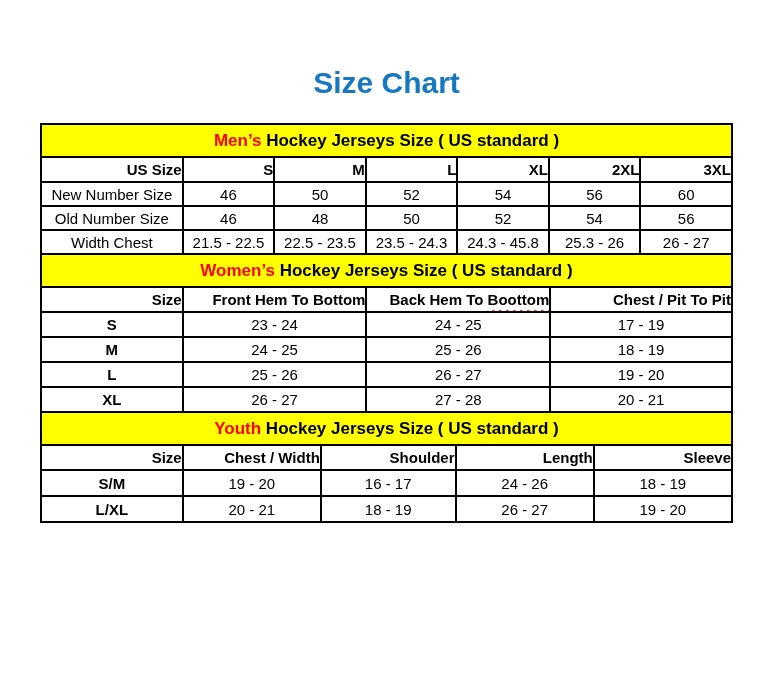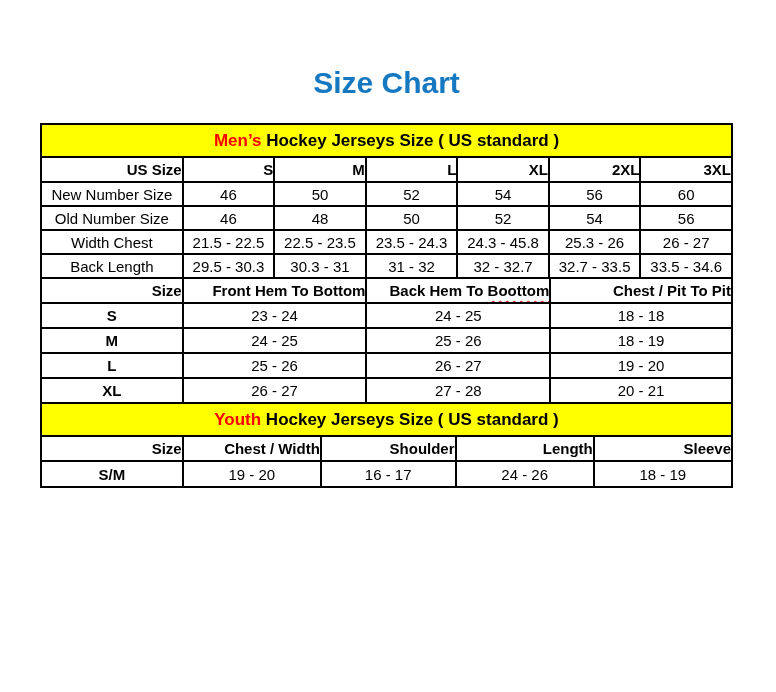--- a/index.html
+++ b/index.html
@@ -102,52 +102,46 @@
           </tr>
           <tr>
             <td class="rowlabel">Width Chest</td>
             <td>21.5 - 22.5</td>
             <td>22.5 - 23.5</td>
             <td>23.5 - 24.3</td>
             <td>24.3 - 45.8</td>
             <td>25.3 - 26</td>
             <td>26 - 27</td>
           </tr>
-          <tr>
-            <td class="rowlabel">Back Length</td>
-            <td>29.5 - 30.3</td>
-            <td>30.3 - 31</td>
-            <td>31 - 32</td>
-            <td>32 - 32.7</td>
-            <td>32.7 - 33.5</td>
-            <td>33.5 - 34.6</td>
-          </tr>
         </tbody>
       </table>
       <table class="womens bold-labels">
         <colgroup>
           <col style="width: 20.5%;">
           <col style="width: 26.6%;">
           <col style="width: 26.6%;">
           <col style="width: 26.3%;">
         </colgroup>
         <thead>
+          <tr>
+            <th class="band-cell" colspan="4"><span class="band-accent">Women’s</span><span> Hockey Jerseys Size ( US standard )</span></th>
+          </tr>
           <tr>
             <th class="col-head">Size</th>
             <th class="col-head">Front Hem To Bottom</th>
             <th class="col-head"><span>Back Hem To </span><span class="squiggle">Boottom</span></th>
             <th class="col-head">Chest / Pit To Pit</th>
           </tr>
         </thead>
         <tbody>
           <tr>
             <td class="rowlabel">S</td>
             <td>23 - 24</td>
             <td>24 - 25</td>
-            <td>18 - 18</td>
+            <td>17 - 19</td>
           </tr>
           <tr>
             <td class="rowlabel">M</td>
             <td>24 - 25</td>
             <td>25 - 26</td>
             <td>18 - 19</td>
           </tr>
           <tr>
             <td class="rowlabel">L</td>
             <td>25 - 26</td>
@@ -183,16 +177,23 @@
           </tr>
         </thead>
         <tbody>
           <tr>
             <td class="rowlabel">S/M</td>
             <td>19 - 20</td>
             <td>16 - 17</td>
             <td>24 - 26</td>
             <td>18 - 19</td>
           </tr>
+          <tr>
+            <td class="rowlabel">L/XL</td>
+            <td>20 - 21</td>
+            <td>18 - 19</td>
+            <td>26 - 27</td>
+            <td>19 - 20</td>
+          </tr>
         </tbody>
       </table>
     </div>
 </div>
 
 </body></html>

